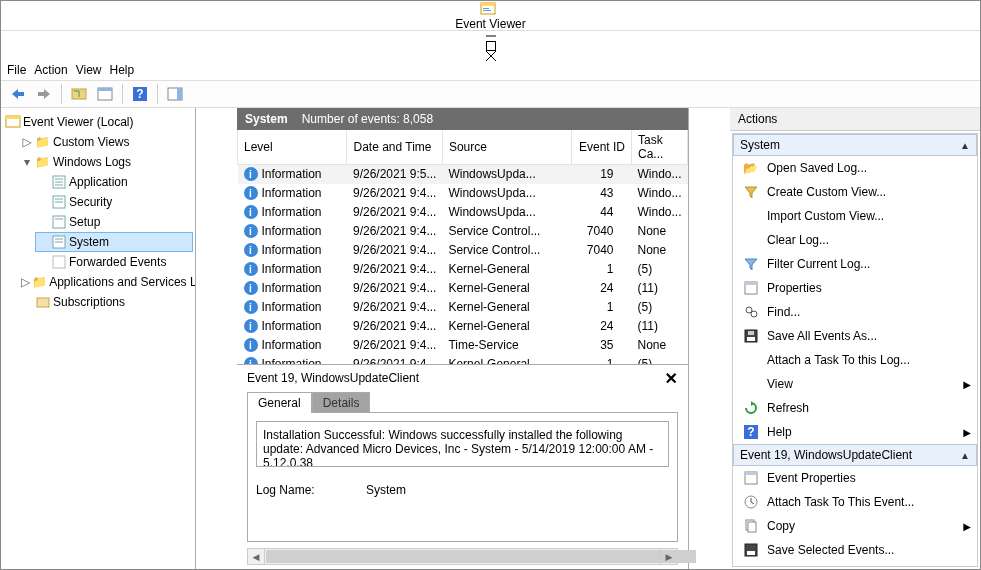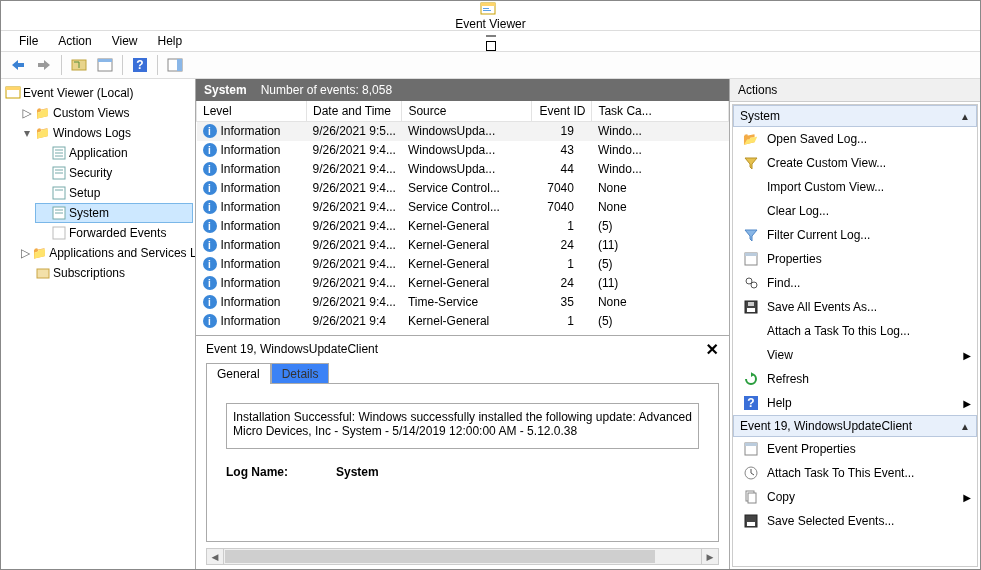--- a/index.html
+++ b/index.html
@@ -4,28 +4,28 @@
 <style>
 * { box-sizing: border-box; margin: 0; padding: 0; font-family: "Segoe UI", Tahoma, sans-serif; font-size: 12px; }
 body { background: #fff; width: 981px; height: 570px; overflow: hidden; display: flex; flex-direction: column; border: 1px solid #888; }
 
 .titlebar { height: 30px; display: flex; align-items: center; padding: 0 8px; border-bottom: 1px solid #ddd; flex-direction: column; }
 .titlebar .appicon { width: 16px; height: 16px; margin-right: 6px; }
 .titlebar .title { flex: 1; }
 .titlebar .winbtn { width: 46px; height: 30px; display: flex; align-items: center; justify-content: center; }
 .titlebar .winbtn svg { width: 10px; height: 10px; }
 
-.menubar { height: 20px; display: flex; align-items: center; padding: 0 14px; gap: 12px; }
+.menubar { height: 20px; display: flex; align-items: center; padding: 0 2px; gap: 0; margin-top: 29px; }
 .menubar span { padding: 2px 4px; }
 
 .toolbar { height: 28px; display: flex; align-items: center; padding: 2px 6px; gap: 4px; border-top: 1px solid #ddd; border-bottom: 1px solid #ddd; background: #fdfdfd; }
 .toolbar .tbtn { width: 22px; height: 22px; display:flex; align-items:center; justify-content:center; border:1px solid transparent;}
 .toolbar .sep { width:1px; height:20px; background:#ccc; margin:0 2px;}
 
-.main { flex:1; display:flex; min-height:0; }
+.main { flex:1; display:flex; min-height:0;gap:41px; }
 .treepanel { width:195px; border-right:1px solid #aaa; overflow:auto; padding:4px 2px; }
 .centerpanel { flex:1; display:flex; flex-direction:column; min-width:0; border-right:1px solid #aaa;}
 .actionspanel { width:250px; display:flex; flex-direction:column; }
 
 .tree ul { list-style:none; padding-left:16px; }
 .tree > ul { padding-left:0;}
 .tree li { white-space:nowrap; line-height:18px; display:flex; flex-direction:column; }
 .treerow { display:flex; align-items:center; gap:2px; padding:1px 2px;}
 .treerow.selected { background:#cde8ff; border:1px solid #7ab7e8; padding:0 1px;}
 .expander {width:12px;display:inline-flex;justify-content:center;color:#656565;}
@@ -42,24 +42,24 @@
 .levelcell{display:flex;align-items:center;gap:4px;}
 .iicon{width:14px;height:14px;border-radius:50%;background:#3a87d9;color:#fff;display:inline-flex;align-items:center;justify-content:center;font-size:10px;font-weight:bold;}
 .numcell{text-align:right;padding-right:18px !important;}
 
 .detailpane{flex:1; display:flex; flex-direction:column; min-height:0;}
 .detailhdr{display:flex;align-items:center;justify-content:space-between;padding:4px 10px; height:26px;}
 .closex{font-size:16px;font-weight:bold;cursor:default;}
 .tabs{display:flex;gap:0;padding-left:10px;}
 .tab{padding:3px 10px;border:1px solid #aaa;border-bottom:none; background:#fff; position:relative; top:1px;}
 .tab.active{background:#fff;z-index:2;}
-.tab.inactive{background:#3b82f6;color:#333;}
-.tabbody{flex:1;border:1px solid #aaa;margin:0 10px 6px 10px;padding:19px; overflow:auto; position:relative;}
+.tab.inactive{background:#a3a3a3;color:#333;}
+.tabbody{flex:1;border:1px solid #aaa;margin:0 10px 6px 10px;padding:8px; overflow:auto; position:relative;}
 .msgbox{border:1px solid #aaa;padding:6px; background:#fff; margin-bottom:16px; height:46px; overflow:hidden;}
-.kvrow{display:flex;gap:20px;margin:4px 0;font-weight:bold;}
+.kvrow{display:flex;gap:20px;margin:4px 0;}
 .kvrow .k{width:90px;}
 .hscroll{height:17px;background:#f0f0f0;border:1px solid #ccc;margin:0 10px 4px 10px; position:relative;}
 .hscroll .larrow,.hscroll .rarrow{position:absolute;top:0;width:17px;height:15px;display:flex;align-items:center;justify-content:center;font-size:9px;color:#666;}
 .hscroll .larrow{left:0;border-right:1px solid #ccc;} .hscroll .rarrow{right:0;border-left:1px solid #ccc;}
 .hscroll .thumb{position:absolute;left:18px;top:1px;height:13px;width:430px;background:#cfcfcf;}
 
 .actionshdr{background:#f0f0f0;border-bottom:1px solid #ccc;padding:4px 8px;font-weight:400;}
 .actionsbody{flex:1;overflow:auto;border:1px solid #ccc;margin:2px;}
 .grouphdr{background:#e8f0fb;border:1px solid #b9c8de;padding:3px 6px;display:flex;justify-content:space-between;align-items:center;}
 .actionitem{display:flex;align-items:center;gap:8px;padding:4px 6px 4px 10px;}

